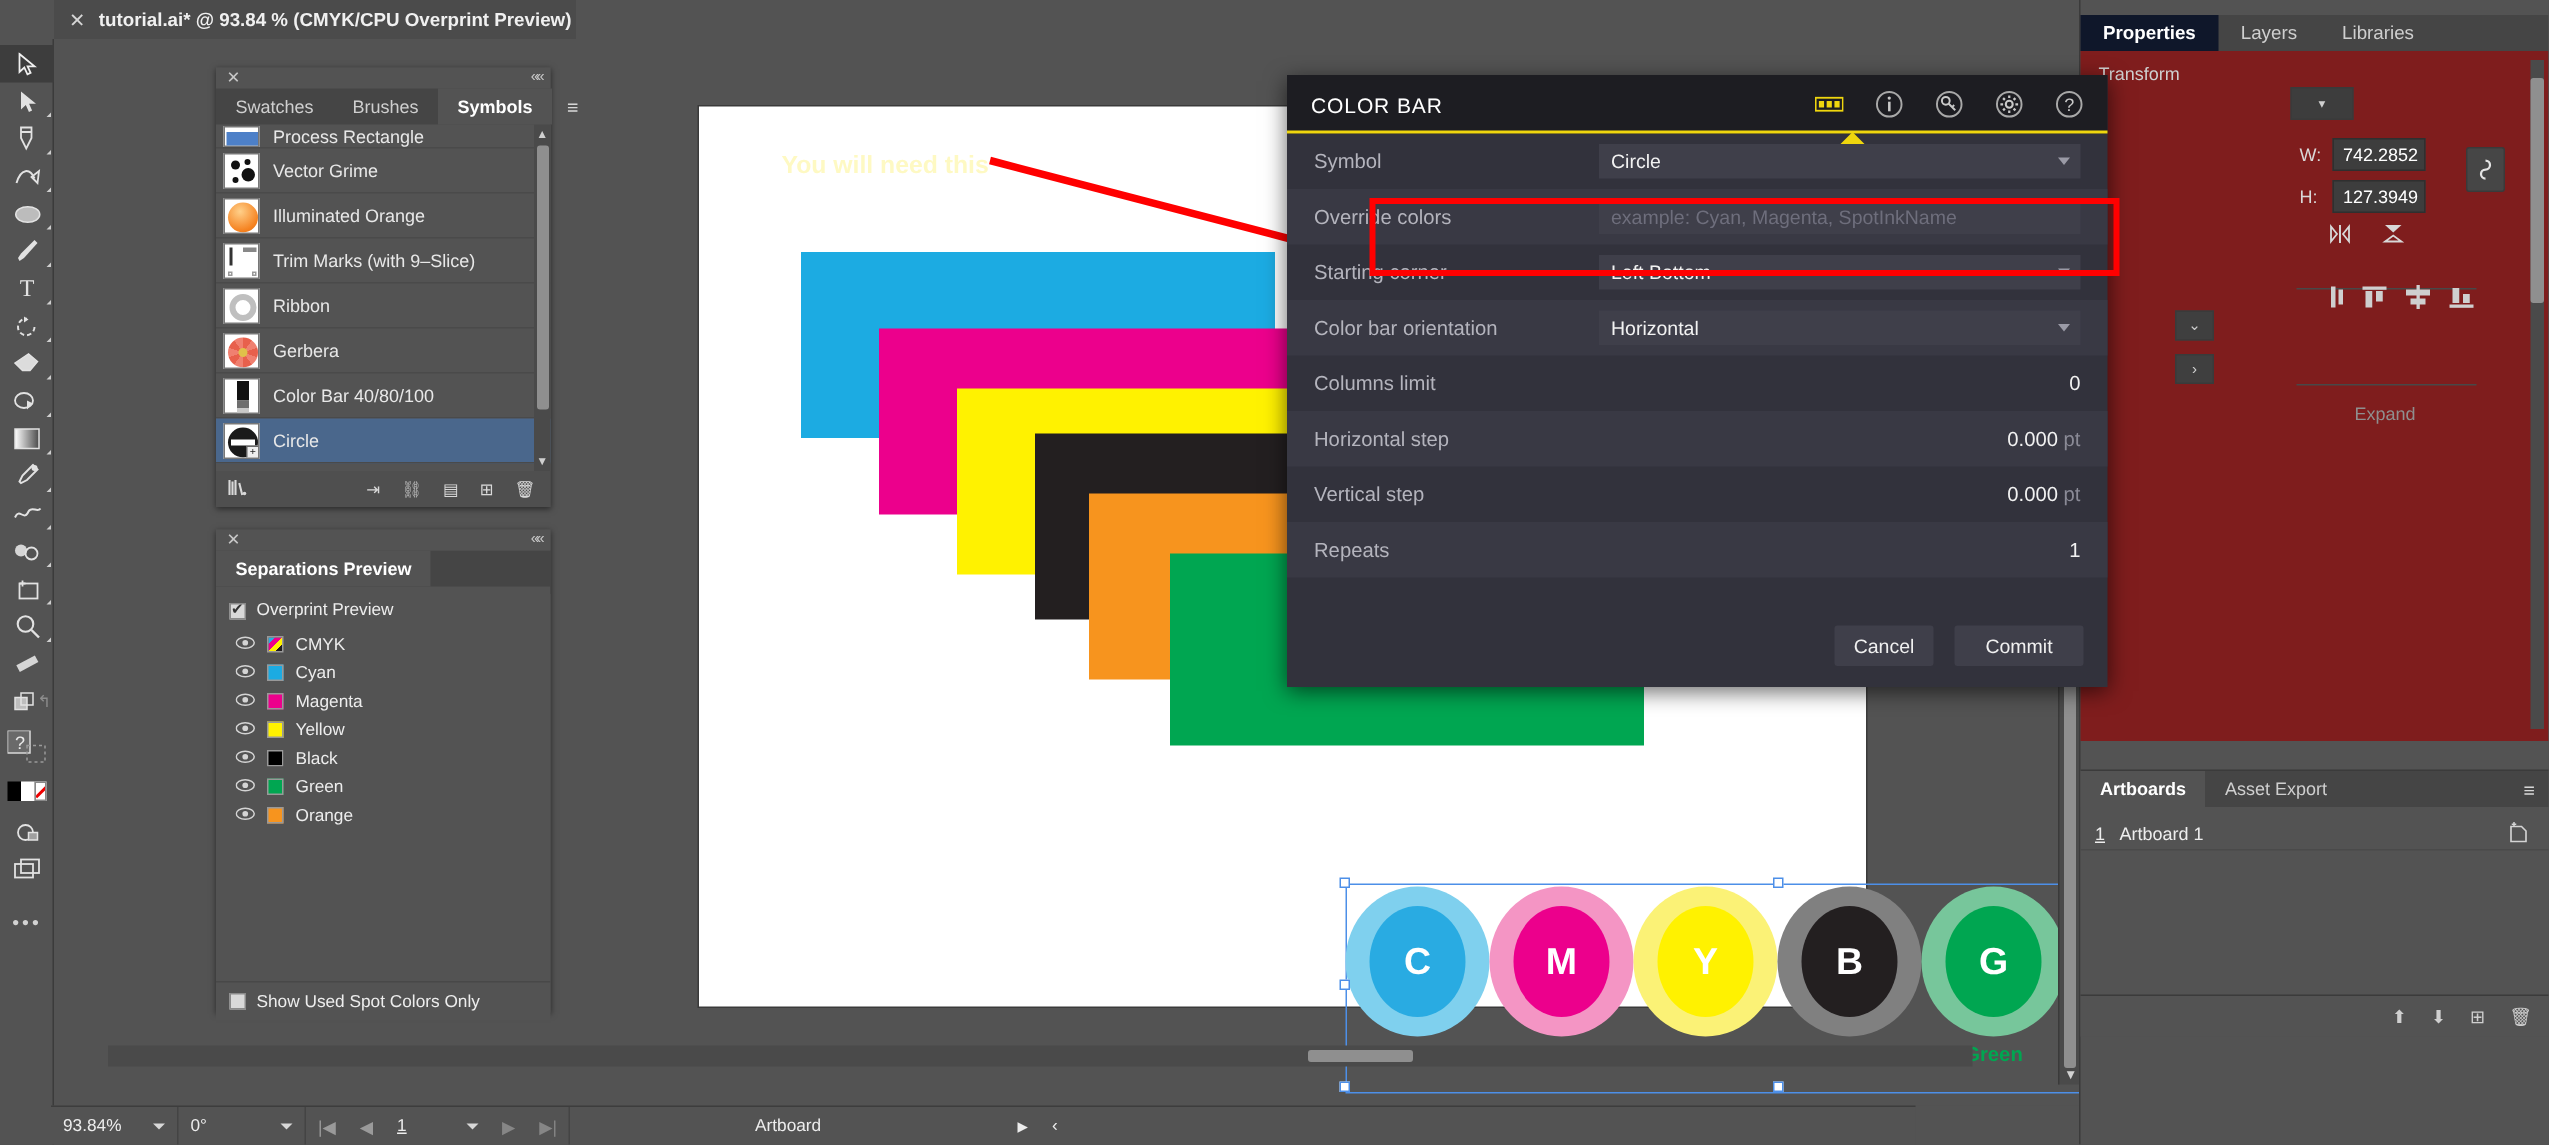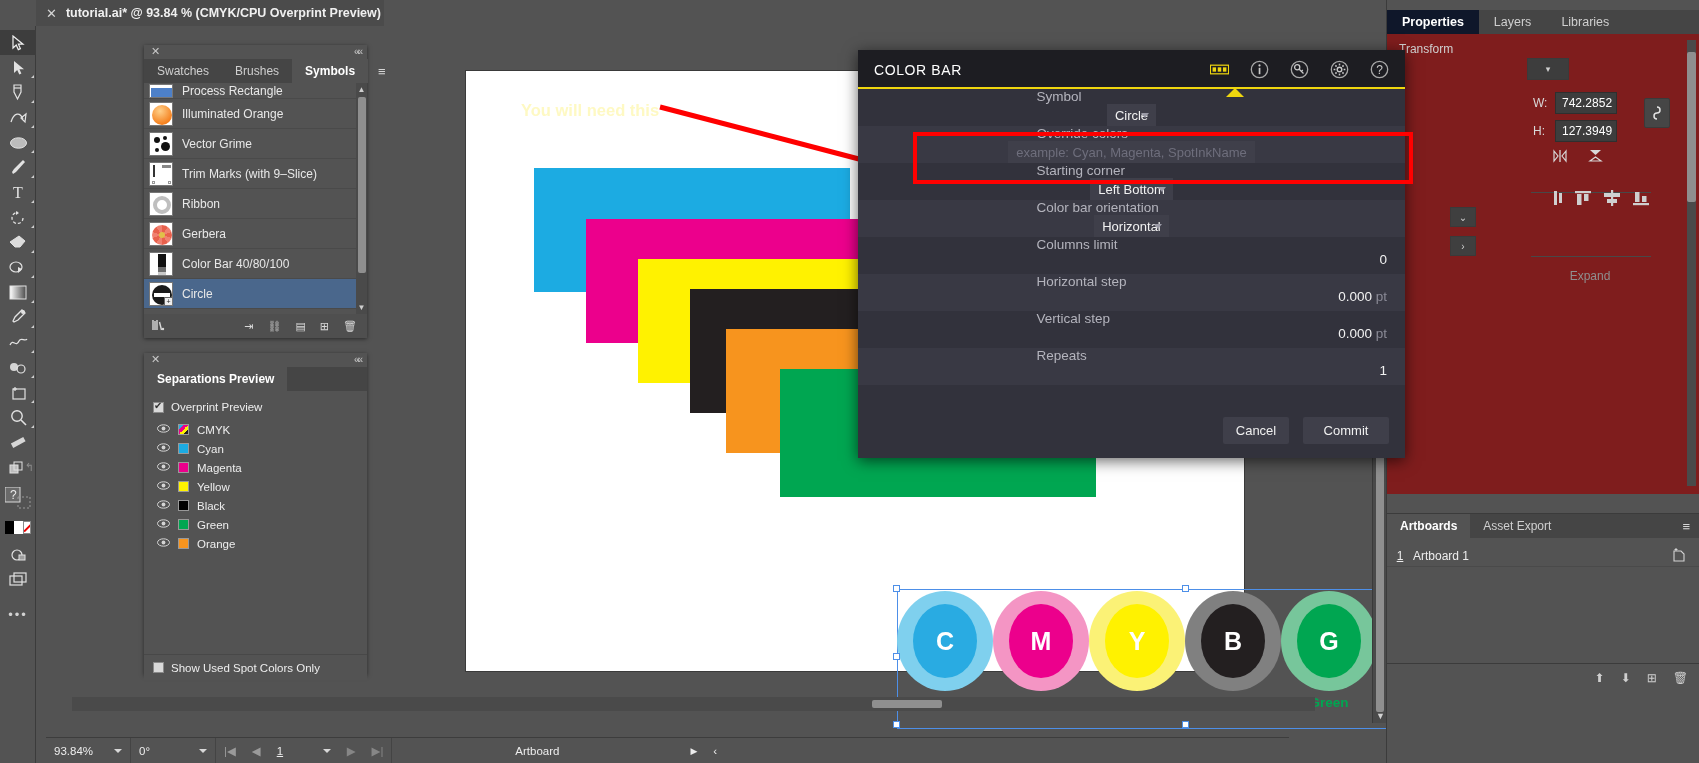--- a/index.html
+++ b/index.html
@@ -64,21 +64,21 @@
   .selbox { position:absolute; border:1px solid #4d8fe8; }
   .handle { position:absolute; width:7px; height:7px; background:#fff; border:1px solid #4d8fe8; }
   .handle.filled { background:#4d8fe8; border-radius:50%; }
 
   
   #cvScrollV { right:0; top:26px; width:14px; height:671px; background:#4a4a4a; border-left:1px solid #3a3a3a;}
   #cvScrollH { left:36px; bottom:26px; width:1243px; height:14px; background:#4a4a4a;}
   .sbthumb { background:#8f8f8f; border-radius:2px; position:absolute; }
 
   
-  #statusbar { left:46px; bottom:0; width:1243px; height:26px; background:#535353;
+  #statusbar { left:34px; bottom:0; width:1243px; height:26px; background:#535353;
                border-top:1px solid #3d3d3d; display:flex; align-items:center;
                color:#ededed; font-size:11.5px; }
   .stcell { height:26px; display:flex; align-items:center; padding:0 8px; }
   .stsep { width:1px; height:26px; background:#444; }
   .caret { width:0;height:0;border-left:4px solid transparent;border-right:4px solid transparent;
            border-top:4px solid #d8d8d8; }
 
   
   .panel { background:#535353; box-shadow:0 1px 4px rgba(0,0,0,.5); }
   .panelTitle { height:14px; background:#535353; position:relative; }
@@ -153,21 +153,21 @@
   #cbHeader { height:39px; background:#1d1d22; display:flex; align-items:center;
               padding:0 16px; position:relative; }
   #cbTitle { color:#fff; font-size:14px; letter-spacing:.6px; }
   #cbIcons { margin-left:auto; display:flex; align-items:center; gap:21px; }
   .cbi { width:19px; height:19px; display:flex; align-items:center; justify-content:center;
          cursor:pointer; }
   #cbAccent { position:absolute; left:0; bottom:0; width:547px; height:2px; background:#efd60e; }
   #cbArrow { position:absolute; left:368px; bottom:-8px; width:0;height:0;
              border-left:9px solid transparent; border-right:9px solid transparent;
              border-bottom:9px solid #efd60e; }
-  .cbRow { height:37px; display:flex; align-items:center; padding:0 18px; position:relative;flex-direction:column; }
+  .cbRow { height:37px; display:flex; align-items:center; padding:0 18px; position:relative; }
   .cbRow.alt { background:#393944; }
   .cbLbl { color:#b4b4bd; font-size:13.5px; width:190px; flex:0 0 auto; }
   .cbSelect { flex:1; background:#3f3f4a; height:23px; display:flex; align-items:center;
               padding:0 8px; color:#f2f2f2; font-size:13px; position:relative; cursor:pointer; }
   .cbSelect .dcar { position:absolute; right:7px; top:9px; width:0;height:0;
               border-left:4px solid transparent;border-right:4px solid transparent;
               border-top:5px solid #9a9aa6; }
   .cbInput { flex:1; background:#3f3f4a; height:23px; display:flex; align-items:center;
              padding:0 8px; color:#6e6e7c; font-size:13px; cursor:text; }
   .cbNum { margin-left:auto; color:#f2f2f2; font-size:13.5px; }
@@ -455,32 +455,32 @@
   </div>
   <div id="symList">
       <div class="symrow" style="height: 16px; align-items: flex-end;">
         <span class="symthumb" style="height:14px">
           <div style="position:absolute;left:1px;top:3px;width:22px;height:10px;background:#4d80c8"></div>
         </span>
         <span>Process Rectangle</span>
       </div>
       <div class="symrow">
         <span class="symthumb">
-          <div style="position:absolute;left:2px;top:2px;width:20px;height:20px;border-radius:50%;background:radial-gradient(circle at 40% 30%, #ffd08a, #f58220 70%, #d96a10)"></div>
-        </span>
-        <span>Illuminated Orange</span>
-      </div>
-      <div class="symrow">
-        <span class="symthumb">
           <div style="position:absolute;left:4px;top:4px;width:6px;height:6px;background:#111;border-radius:50%"></div>
           <div style="position:absolute;left:11px;top:9px;width:9px;height:9px;background:#111;border-radius:50%"></div>
           <div style="position:absolute;left:13px;top:3px;width:4px;height:4px;background:#111;border-radius:50%"></div>
           <div style="position:absolute;left:5px;top:15px;width:4px;height:4px;background:#111;border-radius:50%"></div>
         </span>
         <span>Vector Grime</span>
+      </div>
+      <div class="symrow">
+        <span class="symthumb">
+          <div style="position:absolute;left:2px;top:2px;width:20px;height:20px;border-radius:50%;background:radial-gradient(circle at 40% 30%, #ffd08a, #f58220 70%, #d96a10)"></div>
+        </span>
+        <span>Illuminated Orange</span>
       </div>
       <div class="symrow">
         <span class="symthumb">
           <div style="position:absolute;left:3px;top:2px;width:2px;height:12px;background:#333"></div>
           <div style="position:absolute;left:12px;top:2px;width:9px;height:3px;background:#888"></div>
           <div style="position:absolute;left:2px;top:18px;width:3px;height:3px;border:1px solid #999"></div>
           <div style="position:absolute;left:18px;top:18px;width:3px;height:3px;border:1px solid #999"></div>
         </span>
         <span>Trim Marks (with 9–Slice)</span>
       </div>

